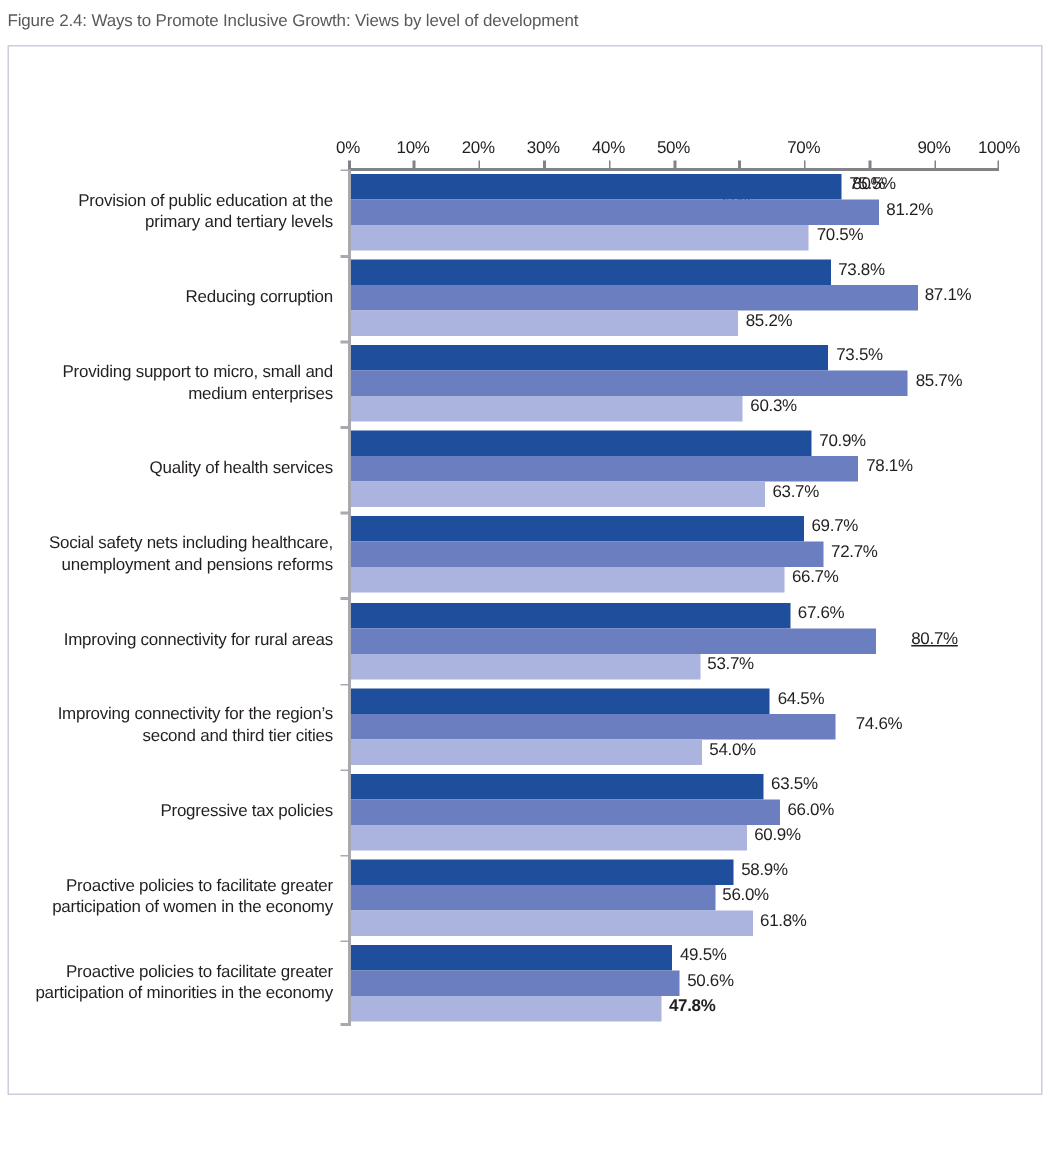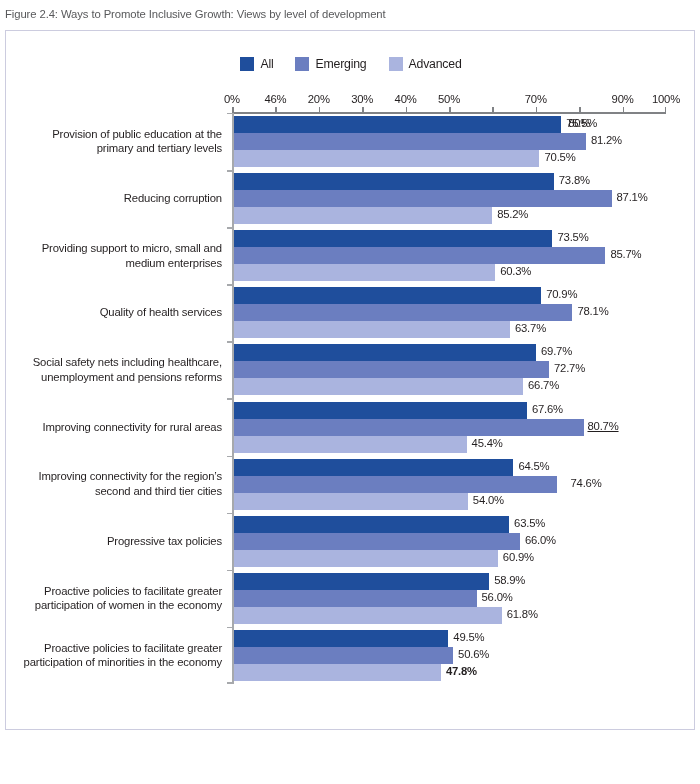--- a/index.html
+++ b/index.html
@@ -162,39 +162,25 @@
   }
   .footer-line { display: block; }
 </style>
 </head>
 <body>
 
 <div id="figure-caption">Figure 2.4: Ways to Promote Inclusive Growth: Views by level of development</div>
 
 <div id="chart-panel">
 
-  <div id="legend">
-      <div class="legend-entry">
-        <span class="legend-swatch" style="background: rgb(31, 78, 156);"></span>
-        <span class="legend-label">All</span>
-      </div>
-      <div class="legend-entry">
-        <span class="legend-swatch" style="background: rgb(107, 126, 192);"></span>
-        <span class="legend-label">Emerging</span>
-      </div>
-      <div class="legend-entry">
-        <span class="legend-swatch" style="background: rgb(170, 180, 223);"></span>
-        <span class="legend-label">Advanced</span>
-      </div>
-    </div>
 
   <div id="plot">
     <div id="axis-labels">
         <span class="axis-tick-label" style="left: 0px;">0%</span>
-        <span class="axis-tick-label" style="left: 43.4px;">46%</span>
+        <span class="axis-tick-label" style="left: 43.4px;">10%</span>
         <span class="axis-tick-label" style="left: 86.8px;">20%</span>
         <span class="axis-tick-label" style="left: 130.2px;">30%</span>
         <span class="axis-tick-label" style="left: 173.6px; text-align: center;">40%</span>
         <span class="axis-tick-label" style="left: 217px;">50%</span>
         <span class="axis-tick-label" style="left: 260.4px; margin-top: 36px;">60%</span>
         <span class="axis-tick-label" style="left: 303.8px;">70%</span>
         <span class="axis-tick-label" style="left: 347.2px; margin-top: 24px;">80%</span>
         <span class="axis-tick-label" style="left: 390.6px;">90%</span>
         <span class="axis-tick-label" style="left: 434px;">100%</span>
       </div>
@@ -327,25 +313,25 @@
           <div class="cat-label" style="top: 18.2px;">
             <div>Improving connectivity for rural areas</div>
           </div>
           <div class="bars">
             <div class="bar-row">
               <div class="bar" style="width: 293.384px; background: rgb(31, 78, 156);"></div>
               <span class="bar-value" style="left: 298.384px;">67.6%</span>
             </div>
             <div class="bar-row">
               <div class="bar" style="width: 350.238px; background: rgb(107, 126, 192);"></div>
-              <span class="bar-value" style="left: 354px; text-decoration: underline;">80.7%</span>
+              <span class="bar-value" style="left: 374px; text-decoration: underline;">80.7%</span>
             </div>
             <div class="bar-row">
               <div class="bar" style="width: 233.058px; background: rgb(170, 180, 223);"></div>
-              <span class="bar-value" style="left: 238.058px;">45.4%</span>
+              <span class="bar-value" style="left: 238.058px;">53.7%</span>
             </div>
           </div>
         </div>
         <div class="bar-group" style="top: 427.6px; height: 51px;">
           <div class="cat-label" style="top: 10.9px;">
             <div>Improving connectivity for the region’s</div>
             <div>second and third tier cities</div>
           </div>
           <div class="bars">
             <div class="bar-row">

